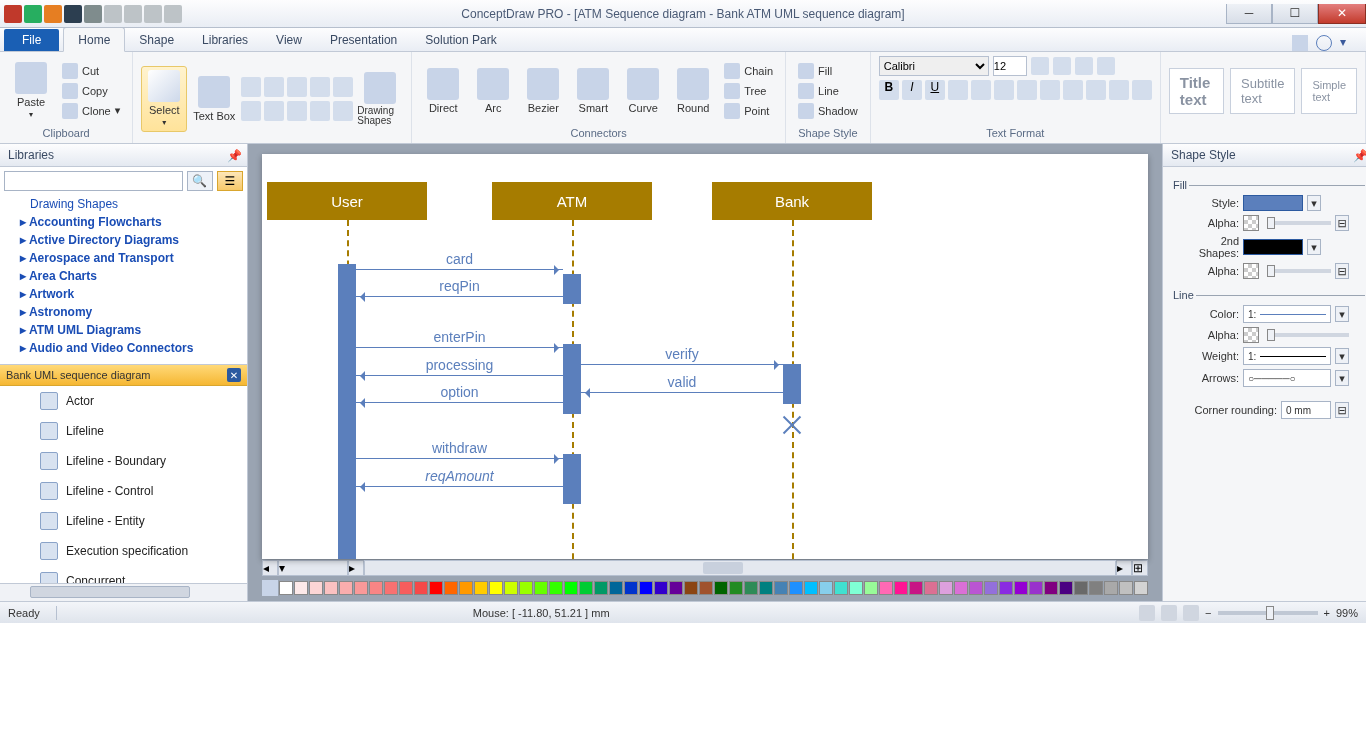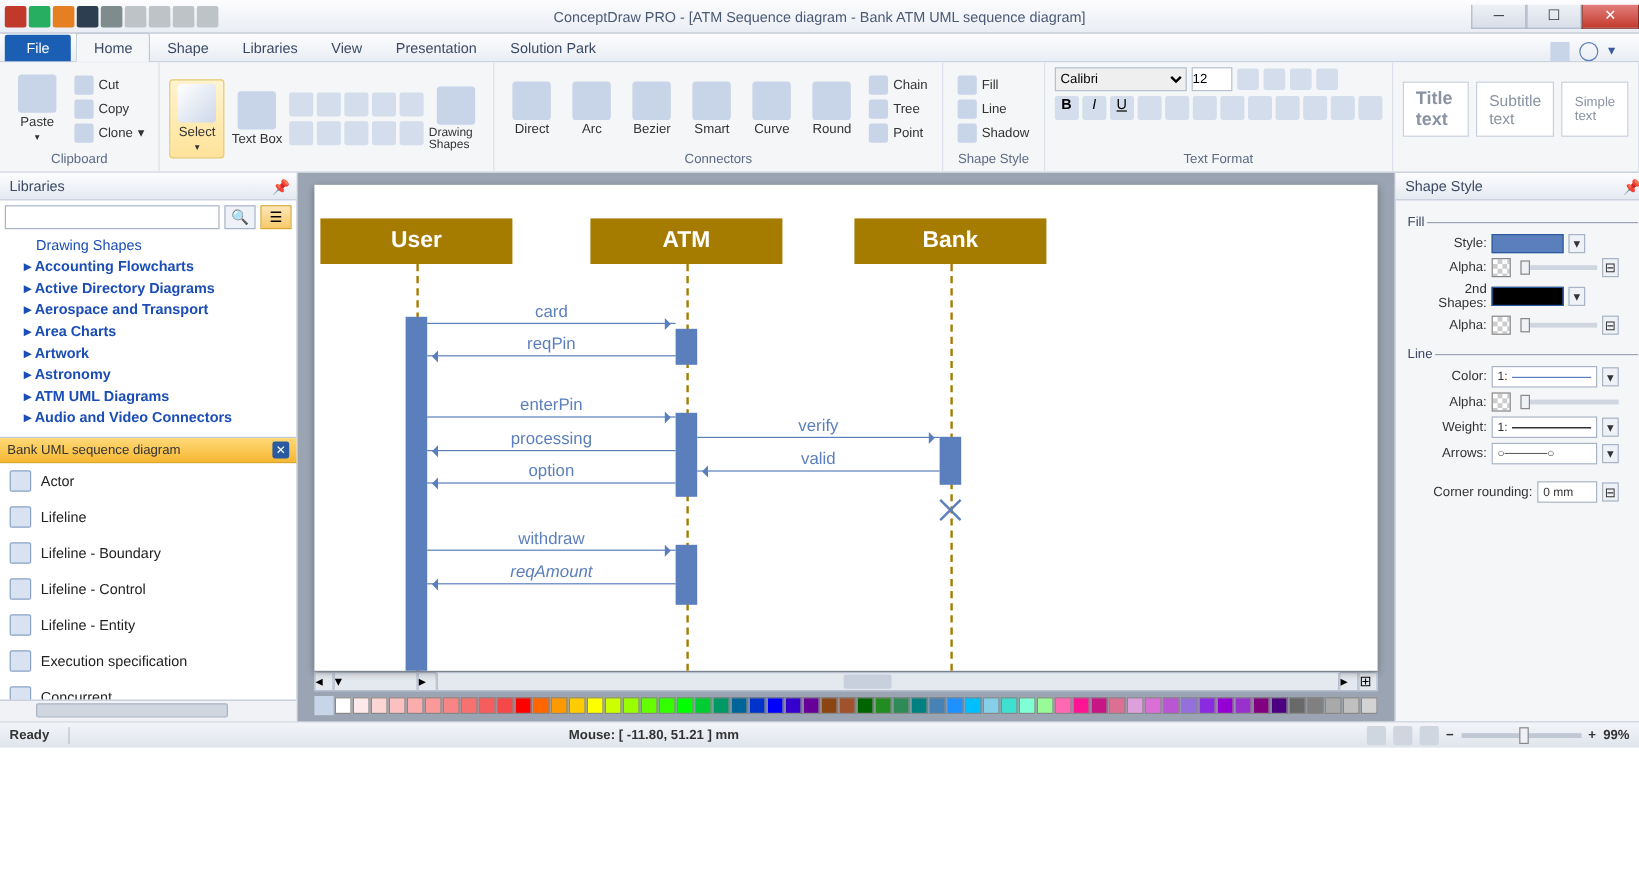--- a/index.html
+++ b/index.html
@@ -49,37 +49,37 @@
 .searchbar { display:flex; padding:4px; gap:4px; }
 .searchbar input { flex:1; height:20px; border:1px solid #a8b4c6; }
 .searchbar .btn { width:26px; height:20px; border:1px solid #a8b4c6; background:#eef2f8; display:flex; align-items:center; justify-content:center; }
 .searchbar .btn.active { background:linear-gradient(#fde6b8,#f7c96a); border-color:#d9a62e; }
 .libtree { flex:0 0 170px; overflow:auto; border-bottom:1px solid #c1c9d6; }
 .libtree div { padding:2px 6px 2px 20px; color:#1a4db5; font-size:12px; cursor:pointer; }
 .libtree div.bold { font-weight:bold; }
 .libtree div.plain { font-weight:normal; padding-left:30px; }
 .libheader { background:linear-gradient(#ffd978,#f5b733); padding:3px 6px; font-size:11px; color:#333; display:flex; align-items:center; border-bottom:1px solid #d9a62e; }
 .libheader .x { margin-left:auto; width:14px; height:14px; background:#2c5aa0; border-radius:2px; color:#fff; font-size:10px; display:flex; align-items:center; justify-content:center; }
-.shapeslist { flex:1; overflow:auto; }
+.shapeslist { flex:1; overflow:auto;padding-left:32px; }
 .shapeitem { display:flex; align-items:center; gap:8px; padding:6px 8px; font-size:12px; color:#222; }
 .shapeitem .si { width:18px; height:18px; background:#d8e2f0; border:1px solid #8aa3c8; border-radius:2px; }
 .hscroll { height:18px; border-top:1px solid #c1c9d6; background:#f0f2f6; position:relative; }
 .hscroll .thumb { position:absolute; left:30px; top:2px; width:160px; height:12px; background:#d0d6e0; border:1px solid #a8b4c6; border-radius:2px; }
 
 .canvaswrap { flex:1; background:#9aa4b2; position:relative; display:flex; flex-direction:column; }
 .canvas { flex:1; margin:10px 14px 0 14px; background:#fff; box-shadow:0 2px 6px rgba(0,0,0,.3); position:relative; overflow:hidden; }
 .hsbar { height:18px; margin:0 14px; display:flex; align-items:center; }
 .hsbar .arr { width:16px; height:16px; background:#e4e8ef; border:1px solid #b6c0d0; }
 .hsbar .track { flex:1; height:16px; background:#e4e8ef; border:1px solid #b6c0d0; position:relative; }
 .hsbar .thumb { position:absolute; left:45%; width:40px; top:1px; bottom:1px; background:#c8d0dd; border-radius:2px; }
 .colorbar { height:18px; margin:2px 14px 4px; display:flex; gap:1px; align-items:center; }
 .colorbar .sw { width:14px; height:14px; border:1px solid #888; }
 
 
-.actor { position:absolute; width:160px; height:38px; background:#a67c00; color:#fff; display:flex; align-items:center; justify-content:center; font-size:19px;font-weight:bold; }
+.actor { position:absolute; width:160px; height:38px; background:#a67c00; color:#fff; display:flex; align-items:center; justify-content:center; font-size:15px; }
 .lifeline { position:absolute; width:0; border-left:2px dashed #a67c00; }
 .execbar { position:absolute; width:18px; background:#5b7fbc; }
 .msg { position:absolute; height:1px; background:#5b7fbc; }
 .msg::after { content:""; position:absolute; right:-1px; top:-4px; border:5px solid transparent; border-left-color:#5b7fbc; }
 .msg.back::after { left:-1px; right:auto; border-left-color:transparent; border-right-color:#5b7fbc; }
 .msglabel { position:absolute; color:#5b7fbc; font-size:14px; transform:translateX(-50%); }
 .destroyX { position:absolute; width:24px; height:24px; }
 .destroyX::before,.destroyX::after { content:""; position:absolute; left:0; right:0; top:50%; border-top:2px solid #5b7fbc; }
 .destroyX::before { transform:rotate(45deg); } .destroyX::after { transform:rotate(-45deg); }
 
@@ -96,21 +96,21 @@
 .rp-row .ctrl { flex:1; height:18px; border:1px solid #a8b4c6; background:#fff; display:flex; align-items:center; padding:0 4px; font-size:10px; }
 .rp-row .dd { width:14px; height:16px; border:1px solid #a8b4c6; background:#eef1f6; display:flex; align-items:center; justify-content:center; }
 .rp-row .sw2 { width:60px; height:16px; background:#5b7fbc; border:1px solid #2c5aa0; }
 .rp-row .sw2.black { background:#000; }
 .rp-row .slider { flex:1; height:4px; background:#d0d6e0; position:relative; margin-left:4px; }
 .rp-row .slider .th { position:absolute; left:0; top:-4px; width:8px; height:12px; background:#eef1f6; border:1px solid #888; }
 .rp-row .chk { width:16px; height:16px; background:repeating-conic-gradient(#ccc 0 25%,#fff 0 50%) 0 0/8px 8px; border:1px solid #888; }
 fieldset { border:none; border-top:1px solid #9aa4b2; margin-top:6px; }
 
 
-.statusbar { height:22px; background:linear-gradient(#f3f5f9,#dfe4ec); border-top:1px solid #c1c9d6; display:flex; align-items:center; font-size:11px; color:#333; padding:0 8px; gap:16px;font-weight:bold; }
+.statusbar { height:22px; background:linear-gradient(#f3f5f9,#dfe4ec); border-top:1px solid #c1c9d6; display:flex; align-items:center; font-size:11px; color:#333; padding:0 8px; gap:16px; }
 .statusbar .sep { border-left:1px solid #b6c0d0; height:14px; }
 .statusbar .right { margin-left:auto; display:flex; align-items:center; gap:6px; }
 .statusbar .ic { width:16px; height:16px; background:#d0d6e0; border-radius:2px; }
 .zoomslider { width:100px; height:4px; background:#c0c8d4; position:relative; }
 .zoomslider .th { position:absolute; left:48%; top:-5px; width:8px; height:14px; background:#eef1f6; border:1px solid #888; }
 </style>
 </head>
 <body>
 
 <div class="titlebar">

